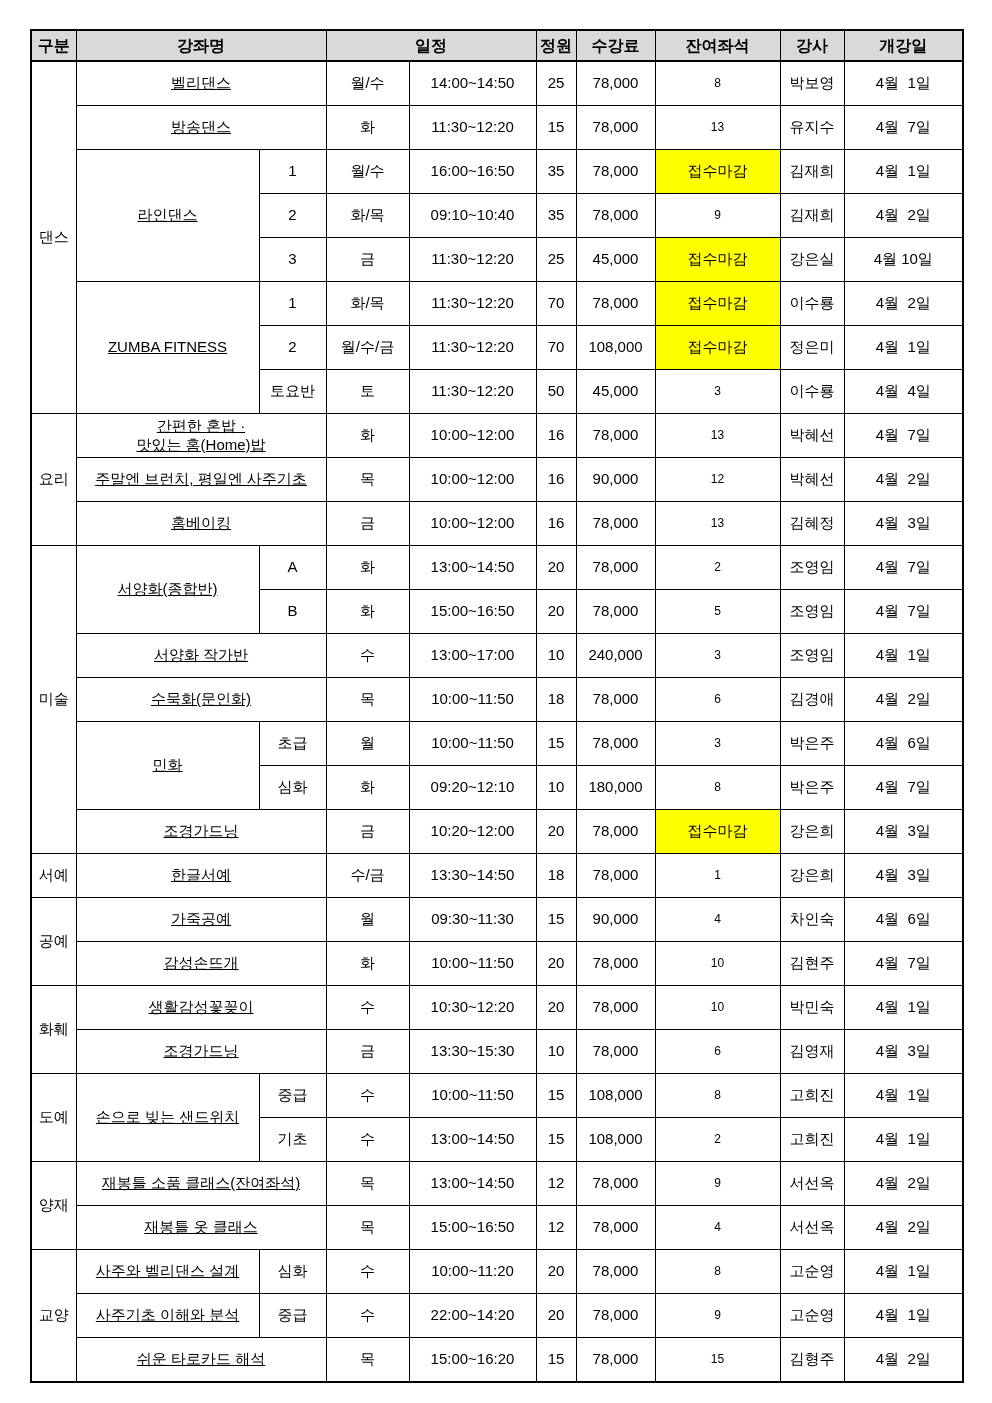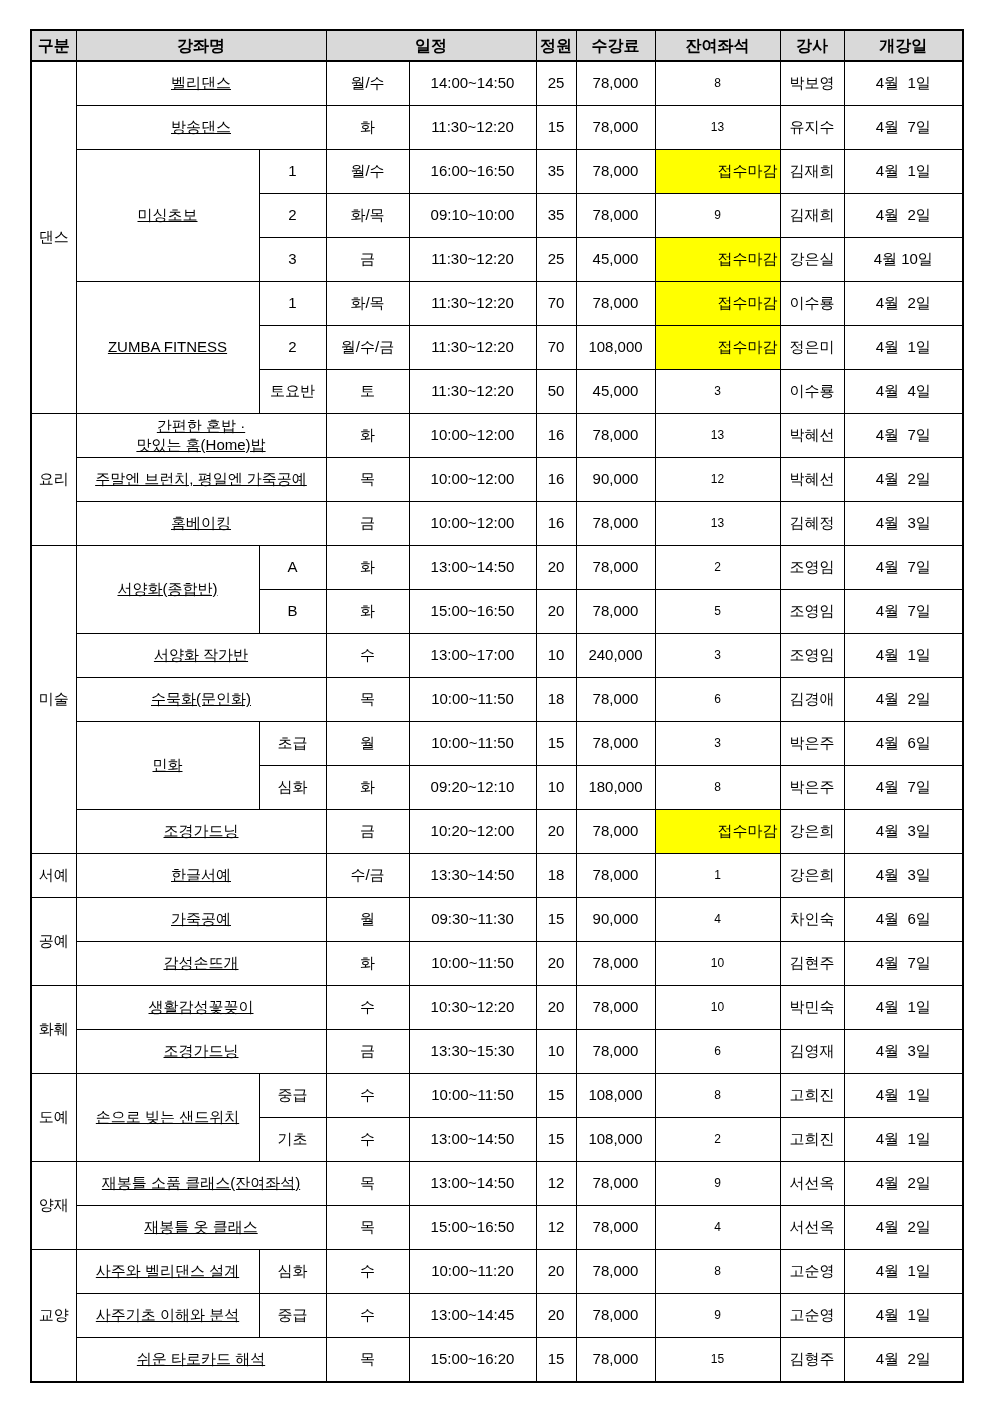--- a/index.html
+++ b/index.html
@@ -4,21 +4,21 @@
 <style>
   html,body{margin:0;padding:0;background:#ffffff;}
   body{width:992px;font-family:"Liberation Sans","DejaVu Sans",sans-serif;color:#000;}
   .page{padding:29px 30px;}
   table{border-collapse:collapse;table-layout:fixed;width:932px;border:2px solid #000;padding-left:10px;}
   th,td{border:1px solid #000;text-align:center;vertical-align:middle;padding:1px 2px;overflow:hidden;line-height:1.25;}
   thead th{background:#d9d9d9;font-weight:bold;font-size:16px;height:27px;border-bottom:2px solid #000;}
   tbody td{height:41px;font-size:15px;}
   td.course-cell{white-space:pre-line;text-decoration:underline;}
   td.seats-num{font-size:12px;}
-  td.closed{background:#ffff00;text-align:right;}
+  td.closed{background:#ffff00;}
   td.date-cell{white-space:pre;margin-top:30px;}
 </style>
 </head>
 <body>
 
 <div class="page">
   <table>
     <colgroup>
       <col style="width:45px">
         <col style="width:183px">
@@ -59,34 +59,34 @@
           <td class="course-cell" colspan="2">방송댄스</td>
           <td class="day-cell">화</td>
           <td class="time-cell">11:30~12:20</td>
           <td class="cap-cell">15</td>
           <td class="fee-cell">78,000</td>
           <td class="seats-cell seats-num">13</td>
           <td class="inst-cell">유지수</td>
           <td class="date-cell">4월  7일</td>
         </tr>
         <tr>
-          <td class="course-cell" rowspan="3">미싱초보</td>
+          <td class="course-cell" rowspan="3">라인댄스</td>
           <td class="class-cell">1</td>
           <td class="day-cell">월/수</td>
           <td class="time-cell">16:00~16:50</td>
           <td class="cap-cell">35</td>
           <td class="fee-cell">78,000</td>
           <td class="seats-cell closed">접수마감</td>
           <td class="inst-cell">김재희</td>
           <td class="date-cell">4월  1일</td>
         </tr>
         <tr>
           <td class="class-cell">2</td>
           <td class="day-cell">화/목</td>
-          <td class="time-cell">09:10~10:00</td>
+          <td class="time-cell">09:10~10:40</td>
           <td class="cap-cell">35</td>
           <td class="fee-cell">78,000</td>
           <td class="seats-cell seats-num">9</td>
           <td class="inst-cell">김재희</td>
           <td class="date-cell">4월  2일</td>
         </tr>
         <tr>
           <td class="class-cell">3</td>
           <td class="day-cell">금</td>
           <td class="time-cell">11:30~12:20</td>
@@ -133,21 +133,21 @@
 맛있는 홈(Home)밥</td>
           <td class="day-cell">화</td>
           <td class="time-cell">10:00~12:00</td>
           <td class="cap-cell">16</td>
           <td class="fee-cell">78,000</td>
           <td class="seats-cell seats-num">13</td>
           <td class="inst-cell">박혜선</td>
           <td class="date-cell">4월  7일</td>
         </tr>
         <tr>
-          <td class="course-cell" colspan="2">주말엔 브런치, 평일엔 가죽공예</td>
+          <td class="course-cell" colspan="2">주말엔 브런치, 평일엔 사주기초</td>
           <td class="day-cell">목</td>
           <td class="time-cell">10:00~12:00</td>
           <td class="cap-cell">16</td>
           <td class="fee-cell">90,000</td>
           <td class="seats-cell seats-num">12</td>
           <td class="inst-cell">박혜선</td>
           <td class="date-cell">4월  2일</td>
         </tr>
         <tr>
           <td class="course-cell" colspan="2">홈베이킹</td>
@@ -337,21 +337,21 @@
           <td class="cap-cell">20</td>
           <td class="fee-cell">78,000</td>
           <td class="seats-cell seats-num">8</td>
           <td class="inst-cell">고순영</td>
           <td class="date-cell">4월  1일</td>
         </tr>
         <tr>
           <td class="course-cell">사주기초 이해와 분석</td>
           <td class="class-cell">중급</td>
           <td class="day-cell">수</td>
-          <td class="time-cell">13:00~14:45</td>
+          <td class="time-cell">22:00~14:20</td>
           <td class="cap-cell">20</td>
           <td class="fee-cell">78,000</td>
           <td class="seats-cell seats-num">9</td>
           <td class="inst-cell">고순영</td>
           <td class="date-cell">4월  1일</td>
         </tr>
         <tr>
           <td class="course-cell" colspan="2">쉬운 타로카드 해석</td>
           <td class="day-cell">목</td>
           <td class="time-cell">15:00~16:20</td>

